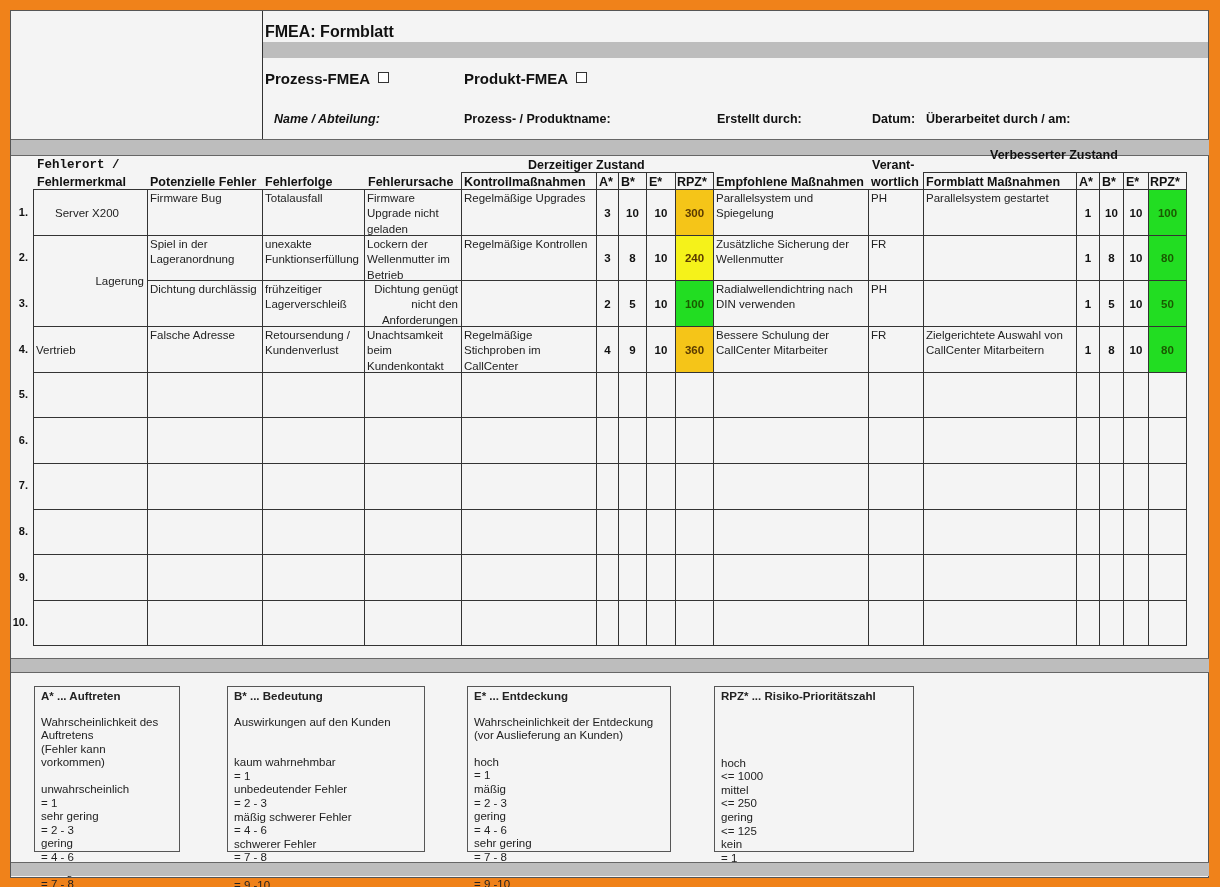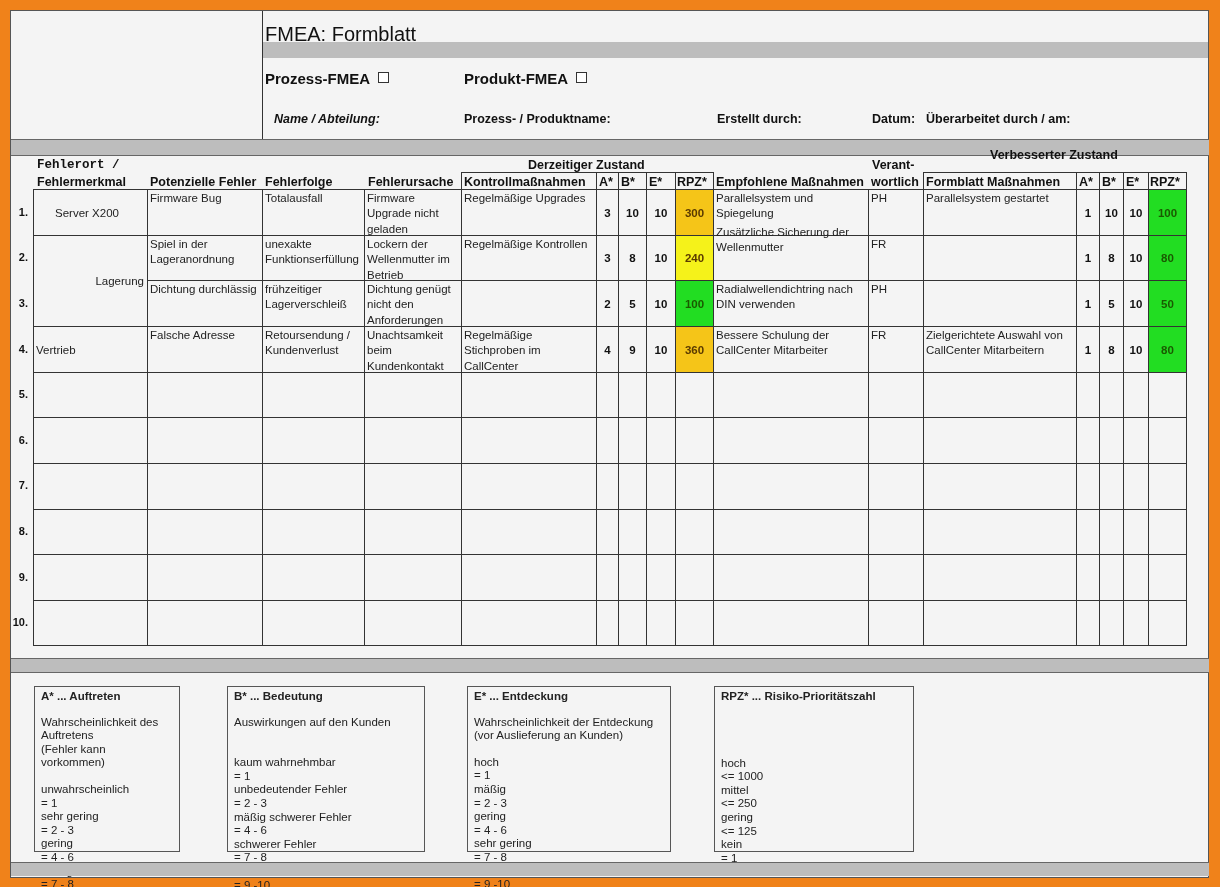--- a/index.html
+++ b/index.html
@@ -3,21 +3,21 @@
 <meta charset="utf-8">
 <style>
   * { box-sizing: border-box; margin: 0; padding: 0; }
   html, body { width: 1220px; height: 887px; overflow: hidden; }
   body { background: #f0821a; font-family: "Liberation Sans", sans-serif; color: #111; position: relative; }
   .sheet { position: absolute; left: 10px; top: 10px; width: 1199px; height: 868px; background: #f4f4f4; border: 1px solid #555; }
   .abs { position: absolute; }
   .vline { position: absolute; background: #333; width: 1px; }
   .hline { position: absolute; background: #333; height: 1px; }
   .grayband { position: absolute; background: #bdbdbd; }
-  .title { font-weight: normal; font-size: 20px; }
+  .title { font-weight: bold; font-size: 16px; }
   .bold15 { font-weight: bold; font-size: 15px; }
   .bold12 { font-weight: bold; font-size: 12.5px; }
   .chk { display: inline-block; width: 11px; height: 11px; border: 1px solid #333; background: #fff; vertical-align: 1px; margin-left: 8px; }
   .hdr { position: absolute; font-weight: bold; font-size: 12.5px; white-space: nowrap; }
   .cell { position: absolute; font-size: 11.5px; line-height: 15.3px; color: #222; padding: 1px 2px; overflow: hidden; }
   .num { position: absolute; font-size: 11.5px; font-weight: bold; text-align: center; display: flex; align-items: center; justify-content: center; }
   .rownum { position: absolute; font-size: 11px; font-weight: bold; width: 22px; text-align: right; }
   .legend { position: absolute; border: 1px solid #555; background: #f4f4f4; font-size: 11.5px; line-height: 13.6px; padding: 3px 6px; color: #222; }
   .legend .lt { font-weight: bold; margin-bottom: 12px; }
   .legend .row { display: flex; flex-direction: column; }
@@ -139,31 +139,31 @@
 
 <div class="cell" style="left:34px; top:273px; width:112px;text-align:right;">Lagerung</div>
 <div class="cell" style="left:148px; top:236px; width:113px;">Spiel in der Lageranordnung</div>
 <div class="cell" style="left:263px; top:236px; width:100px;">unexakte Funktionserfüllung</div>
 <div class="cell" style="left:365px; top:236px; width:95px;">Lockern der Wellenmutter im Betrieb</div>
 <div class="cell" style="left:462px; top:236px; width:133px;">Regelmäßige Kontrollen</div>
 <div class="num" style="left:597px; top:236px; width:21px; height:44px;">3</div>
 <div class="num" style="left:619px; top:236px; width:27px; height:44px;">8</div>
 <div class="num" style="left:647px; top:236px; width:28px; height:44px;">10</div>
 <div class="num" style="left:676px; top:236px; width:37px; height:44px; color:#5a3a00;">240</div>
-<div class="cell" style="left:714px; top:224px; width:140px;">Zusätzliche Sicherung der Wellenmutter</div>
+<div class="cell" style="left:714px; top:236px; width:140px;">Zusätzliche Sicherung der Wellenmutter</div>
 <div class="cell" style="left:869px; top:236px; width:53px;">FR</div>
 <div class="cell" style="left:924px; top:236px; width:151px;"></div>
 <div class="num" style="left:1077px; top:236px; width:22px; height:44px;">1</div>
 <div class="num" style="left:1100px; top:236px; width:23px; height:44px;">8</div>
 <div class="num" style="left:1124px; top:236px; width:24px; height:44px;">10</div>
 <div class="num" style="left:1149px; top:236px; width:37px; height:44px; color:#1a5a00;">80</div>
 
 <div class="cell" style="left:148px; top:281px; width:113px;">Dichtung durchlässig</div>
 <div class="cell" style="left:263px; top:281px; width:100px;">frühzeitiger Lagerverschleiß</div>
-<div class="cell" style="left:365px; top:281px; width:95px;">Dichtung genügt nicht den Anforderungen</div>
+<div class="cell" style="left:365px; top:281px; width:95px;text-align:right;">Dichtung genügt nicht den Anforderungen</div>
 <div class="cell" style="left:462px; top:281px; width:133px;"></div>
 <div class="num" style="left:597px; top:281px; width:21px; height:45px;">2</div>
 <div class="num" style="left:619px; top:281px; width:27px; height:45px;">5</div>
 <div class="num" style="left:647px; top:281px; width:28px; height:45px;">10</div>
 <div class="num" style="left:676px; top:281px; width:37px; height:45px; color:#1a5a00;">100</div>
 <div class="cell" style="left:714px; top:281px; width:153px;">Radialwellendichtring nach DIN verwenden</div>
 <div class="cell" style="left:869px; top:281px; width:53px;">PH</div>
 <div class="cell" style="left:924px; top:281px; width:151px;"></div>
 <div class="num" style="left:1077px; top:281px; width:22px; height:45px;">1</div>
 <div class="num" style="left:1100px; top:281px; width:23px; height:45px;">5</div>

